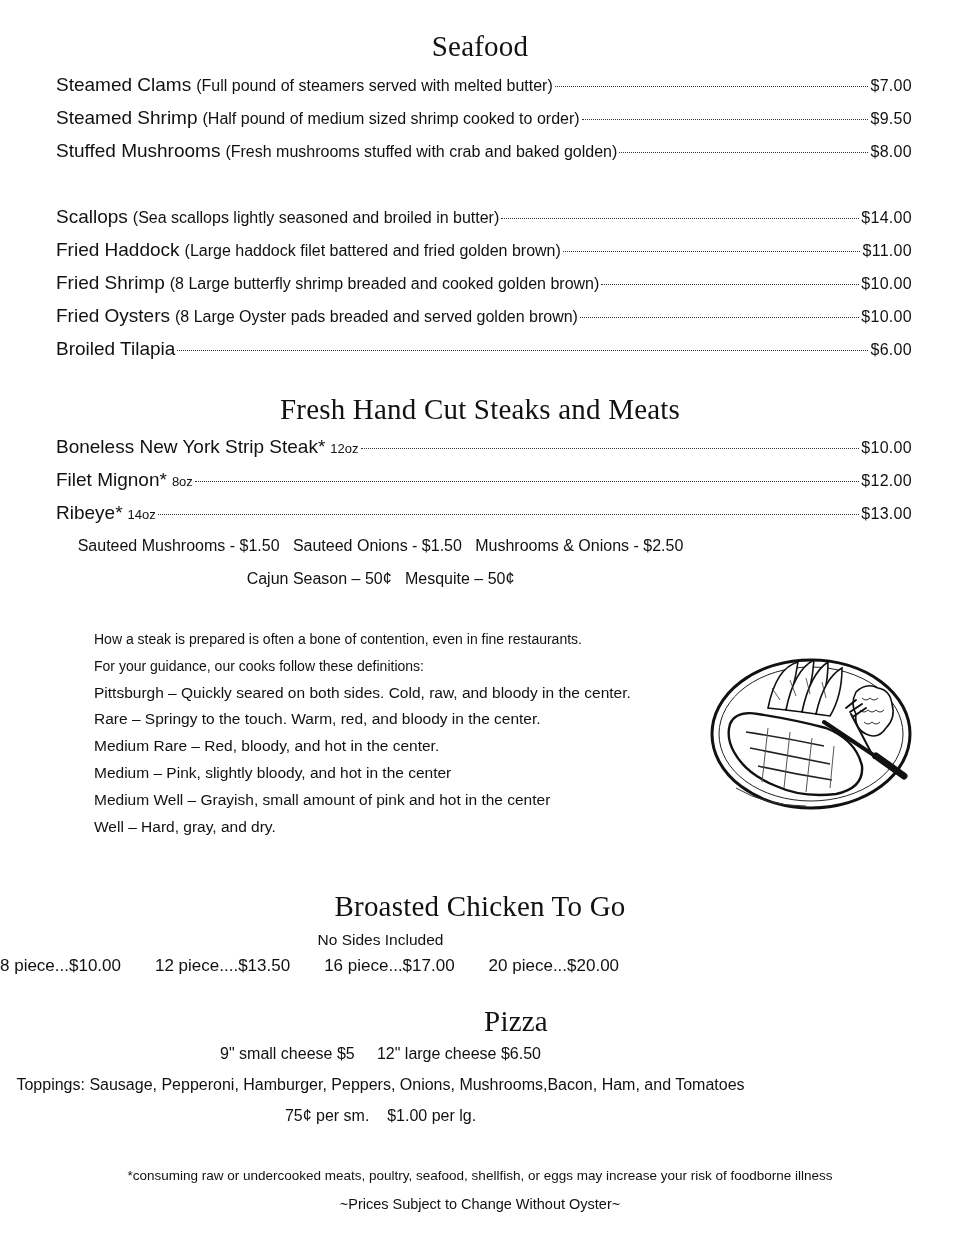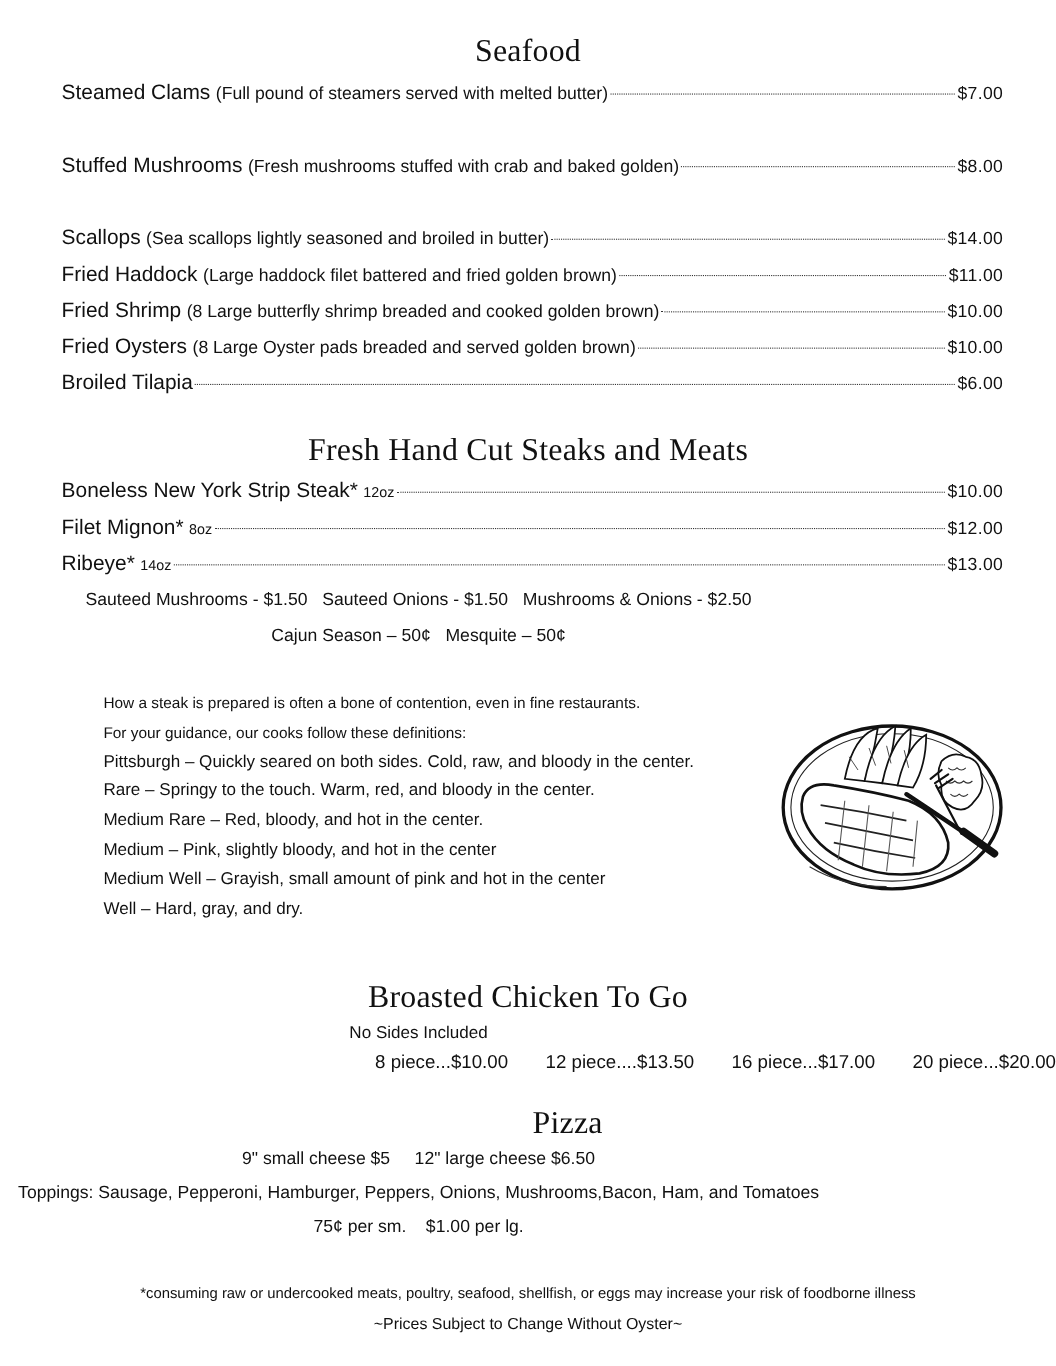--- a/index.html
+++ b/index.html
@@ -38,39 +38,45 @@
     .doneness {
       position: absolute; left: 70px; width: 640px; font-size: 15.5px;
     }
     .doneness .line { height: 26.8px; line-height: 26.8px; white-space: nowrap; }
     .doneness .line.small { font-size: 14px; }
 
     .plate-illustration { position: absolute; left: 706px; top: 648px; width: 210px; height: 168px; }
 
     .chicken-row {
       position: absolute; left: 0; width: 960px; top: 956px;
-      display: flex; justify-content: flex-end; gap: 34px; font-size: 17px;
+      display: flex; justify-content: flex-start; gap: 34px; font-size: 17px;
     }
 
     .footnote {
       position: absolute; left: 0; width: 960px; text-align: center; font-size: 13.5px;
     }
   </style>
 </head>
 <body>
 
 <div class="page">
 
   <div class="section-title" style="top:30px;">Seafood</div>
 
   <div class="item-row" style="top:74px;">
     <span class="item-name">Steamed Clams</span>
     <span class="item-desc"> (Full pound of steamers served with melted butter)</span>
     <span class="leader"></span>
     <span class="price">$7.00</span>
+  </div>
+  <div class="item-row" style="top:107px;">
+    <span class="item-name">Steamed Shrimp</span>
+    <span class="item-desc">(Half pound of medium sized shrimp cooked to order)</span>
+    <span class="leader"></span>
+    <span class="price">$9.50</span>
   </div>
   <div class="item-row" style="top:140px;">
     <span class="item-name">Stuffed Mushrooms</span>
     <span class="item-desc">(Fresh mushrooms stuffed with crab and baked golden)</span>
     <span class="leader"></span>
     <span class="price">$8.00</span>
   </div>
   <div class="item-row" style="top:206px;">
     <span class="item-name">Scallops</span>
     <span class="item-desc">(Sea scallops lightly seasoned and broiled in butter)</span>

